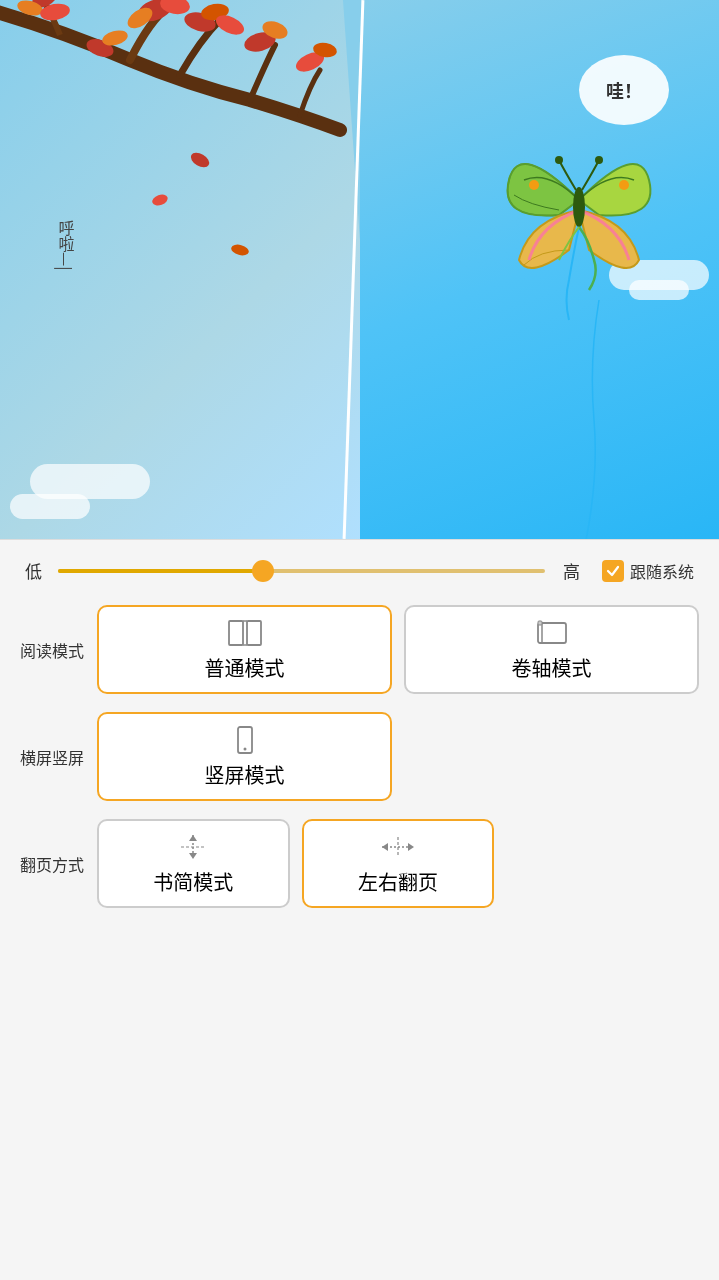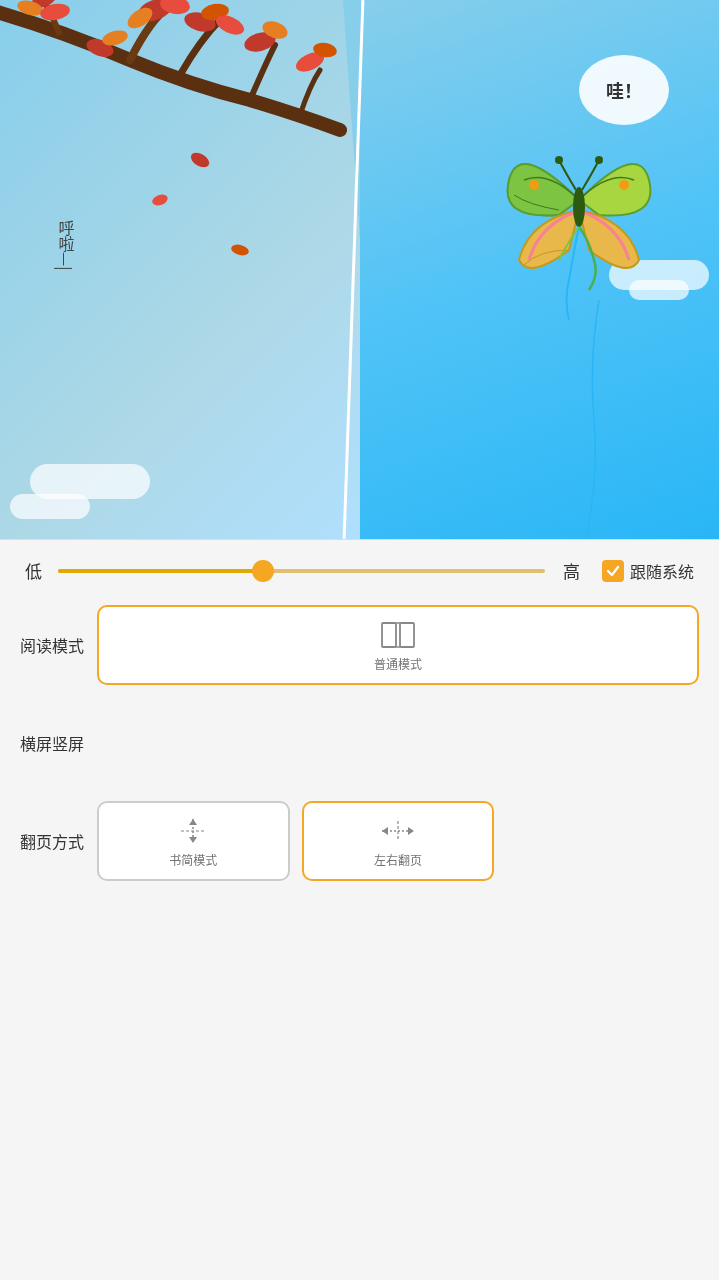--- a/index.html
+++ b/index.html
@@ -244,22 +244,22 @@
 
     .option-icon {
       width: 36px;
       height: 28px;
       display: flex;
       align-items: center;
       justify-content: center;
     }
 
     .option-label {
-      font-size: 12px;
-      color: #737373;
+      font-size: 20px;
+      color: #000000;
     }
 
     
     svg {
       overflow: visible;
     }
 
   </style>
 </head>
 <body>
@@ -386,27 +386,47 @@
           <svg width="36" height="28" viewBox="0 0 36 28">
             <rect x="2" y="2" width="14" height="24" rx="1" fill="none" stroke="#888" stroke-width="1.8"></rect>
             <rect x="20" y="2" width="14" height="24" rx="1" fill="none" stroke="#888" stroke-width="1.8"></rect>
             <line x1="16" y1="2" x2="20" y2="2" stroke="#888" stroke-width="1.5"></line>
             <line x1="16" y1="26" x2="20" y2="26" stroke="#888" stroke-width="1.5"></line>
           </svg>
         </div>
         <span class="option-label">普通模式</span>
       </div>
 
+      <div class="option-btn">
+        <div class="option-icon">
+          <svg width="36" height="28" viewBox="0 0 36 28">
+            <rect x="4" y="4" width="28" height="20" rx="2" fill="none" stroke="#888" stroke-width="1.8"></rect>
+            <line x1="8" y1="4" x2="8" y2="24" stroke="#888" stroke-width="1.5"></line>
+            <path d="M4,4 Q6,2 8,4" fill="#888" stroke="none"></path>
+            <rect x="4" y="2" width="4" height="4" rx="1" fill="#ccc" stroke="#888" stroke-width="1"></rect>
+          </svg>
+        </div>
+        <span class="option-label">卷轴模式</span>
+      </div>
 
     </div>
 
     <div class="section-row">
       <span class="section-title">横屏竖屏</span>
 
 
+      <div class="option-btn active">
+        <div class="option-icon">
+          <svg width="36" height="28" viewBox="0 0 36 28">
+            <rect x="11" y="1" width="14" height="26" rx="2" fill="none" stroke="#888" stroke-width="1.8"></rect>
+            <circle cx="18" cy="23" r="1.5" fill="#888"></circle>
+          </svg>
+        </div>
+        <span class="option-label">竖屏模式</span>
+      </div>
 
       <div class="option-btn empty"></div>
     </div>
 
     <div class="section-row">
       <span class="section-title">翻页方式</span>
 
       <div class="option-btn">
         <div class="option-icon">
           <svg width="36" height="28" viewBox="0 0 36 28">

